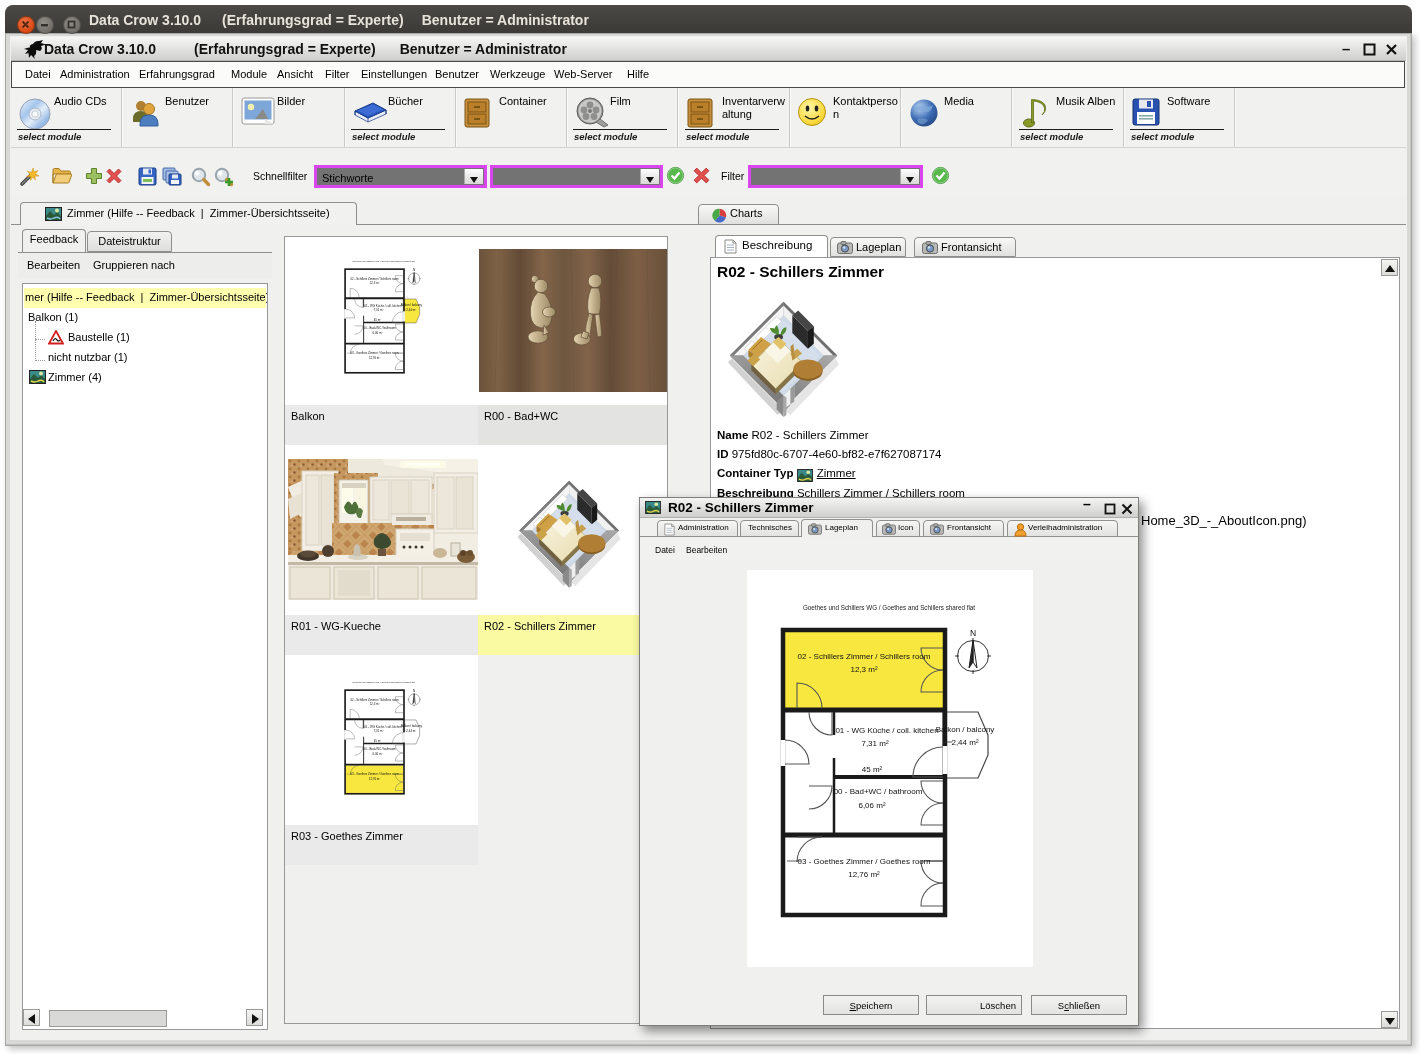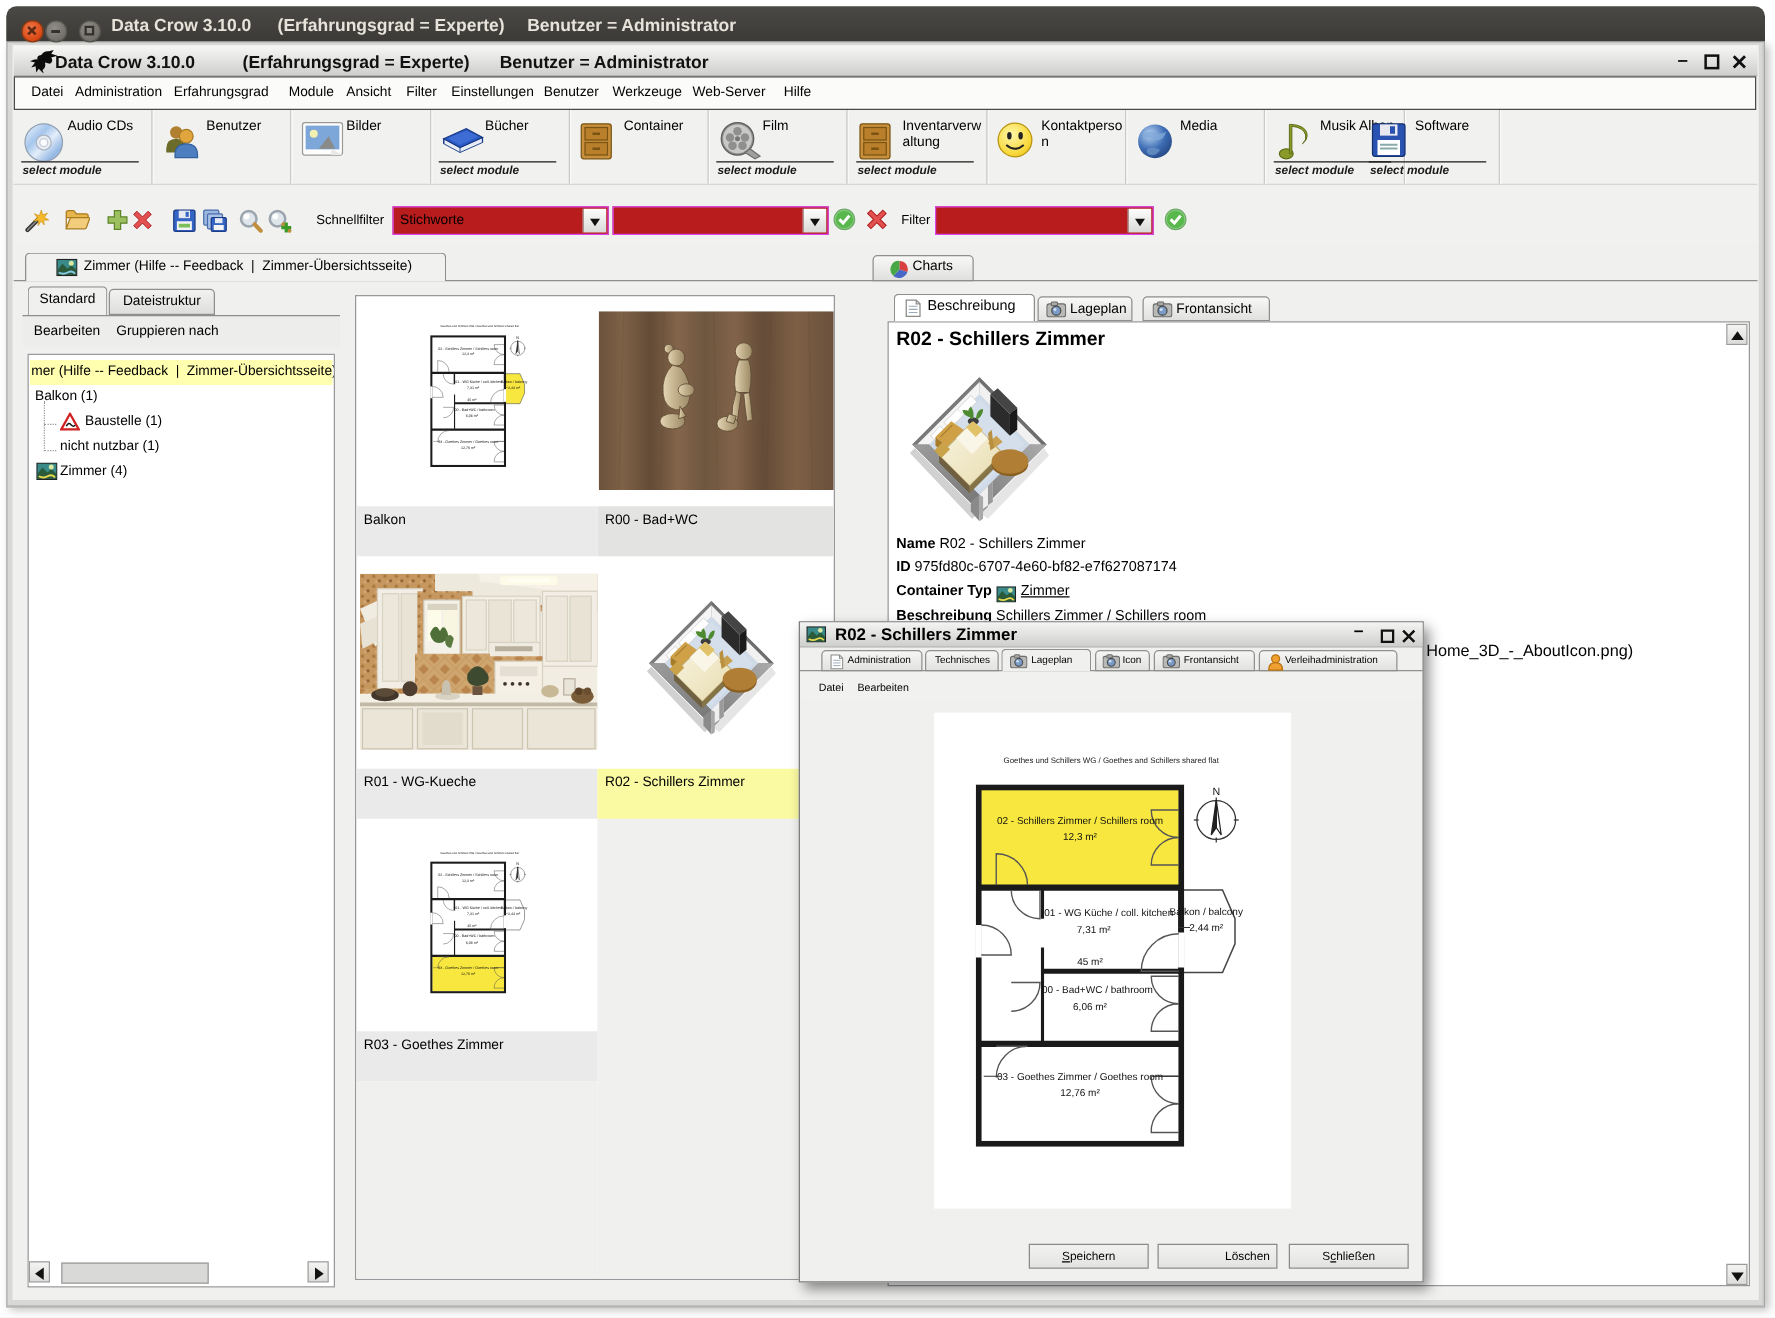--- a/index.html
+++ b/index.html
@@ -18,21 +18,21 @@
 #menubar span{position:absolute;top:6px;}
 #modbar{left:11px;top:88px;width:1395px;height:60px;background:#f1f1f0;border-bottom:1px solid #d5d5d3;}
 .mcell{position:absolute;top:0;height:59px;border-right:1px solid #c9c9c7;box-shadow:1px 0 0 #fbfbfa;}
 .mlabel{position:absolute;left:43px;top:7px;font-size:11px;color:#000;line-height:13px;word-break:break-all;}
 .smline{position:absolute;left:6px;right:10px;top:41px;border-top:1.5px solid #1a1a1a;}
 .smtext{position:absolute;left:7px;top:43px;font-size:9.5px;font-style:italic;font-weight:bold;color:#1a1a1a;}
 .micon{position:absolute;left:7px;top:9px;}
 #toolbar2{left:11px;top:149px;width:1395px;height:47px;background:#f1f1f0;}
 .tico{position:absolute;top:18px;}
 #toolbar2 .lbl{position:absolute;top:21px;font-size:10.5px;color:#000;}
-.combo{position:absolute;top:16px;height:23px;background:#b91c1c;border:1px solid #d946ef;}
+.combo{position:absolute;top:16px;height:23px;background:#737373;border:3px solid #d946ef;}
 .combo .tx{position:absolute;left:5px;top:4px;font-size:11px;}
 .combo .ar{position:absolute;right:1px;top:1px;bottom:1px;width:19px;background:linear-gradient(#fdfdfd,#d9d9d7);border-left:1px solid #a9a9a7;}
 .combo .ar:after{content:"";position:absolute;left:5px;top:8px;border:4.5px solid transparent;border-top:6px solid #111;}
 #tabstrip{left:11px;top:196px;width:1395px;height:29px;background:#f0f0ef;}
 #tabstrip .bline{position:absolute;left:0;right:0;top:28px;border-top:1px solid #8e8e8c;}
 .tab{position:absolute;border:1px solid #8e8e8c;border-radius:4px 4px 0 0;font-size:11px;color:#000;white-space:nowrap;}
 .tab.on{background:#f1f1f0;border-bottom:none;z-index:3;}
 .tab.off{background:linear-gradient(#f8f8f7,#e0e0de);}
 .titext{position:absolute;top:4px;}
 .panel-border{border:1px solid #98989a;background:#fff;}
@@ -214,21 +214,21 @@
     </div>
     <div class="mcell" style="left:1002px;width:111px;">
       <span class="micon"><svg width="28" height="32" viewBox="0 0 28 32">
           <ellipse cx="9" cy="26" rx="5.5" ry="4" fill="#8a9a28" stroke="#5f6f18"></ellipse>
           <path d="M13.5 26 L13.5 4 Q23 5 24.5 11 Q25.5 15 22 18 Q26.5 14.5 25.5 9.5 Q24 3.5 13.5 2.5 L11.5 2.5 L11.5 26 Z" fill="#8a9a28" stroke="#5f6f18" stroke-width="0.8"></path>
         </svg></span>
       <span class="mlabel" style="width:64px;">Musik Alben</span>
       <span class="smline"></span>
       <span class="smtext">select module</span>
     </div>
-    <div class="mcell" style="left:1078px;width:111px;">
+    <div class="mcell" style="left:1113px;width:111px;">
       <span class="micon"><svg width="30" height="30" viewBox="0 0 30 30">
           <rect x="2" y="2" width="26" height="26" rx="2" fill="#2a52b0" stroke="#15306e"></rect>
           <rect x="8" y="2.5" width="14" height="9" fill="#e8e8f0"></rect>
           <rect x="16" y="4" width="4" height="6" fill="#2a52b0"></rect>
           <rect x="6" y="15" width="18" height="12" fill="#fff"></rect>
           <rect x="8" y="18" width="14" height="1.6" fill="#8aa"></rect>
           <rect x="8" y="21" width="14" height="1.6" fill="#8aa"></rect>
         </svg></span>
       <span class="mlabel" style="width:64px;">Software</span>
       <span class="smline"></span>
@@ -318,21 +318,21 @@
  <div class="tab on" style="left:9px;top:6px;width:337px;height:23px;">
    <svg class="abs" style="left:24px;top:4px" width="17" height="14" viewBox="0 0 17 14">
         <rect x="0.5" y="0.5" width="16" height="13" fill="#3a8a8a" stroke="#222"></rect>
         <path d="M1 9 L5 4 L9 8 L12 5 L16 9 L16 13 L1 13 Z" fill="#2a5a3a"></path>
         <circle cx="12" cy="3.5" r="2" fill="#d8e8a0"></circle>
         <path d="M2 11 q4 2 7 0 q4 -2 6 1" stroke="#88c8e8" stroke-width="1.5" fill="none"></path>
       </svg>
    <span class="titext" style="left:46px;">Zimmer (Hilfe -- Feedback&nbsp; |&nbsp; Zimmer-Übersichtsseite)</span>
  </div>
 </div>
-<div class="abs sstab on" style="left:22px;top:229px;width:64px;height:23px;padding-top:3px;">Standard</div>
+<div class="abs sstab on" style="left:22px;top:229px;width:64px;height:23px;padding-top:3px;">Feedback</div>
 <div class="abs sstab off" style="left:87px;top:231px;width:85px;height:21px;padding-top:3px;">Dateistruktur</div>
 <div class="abs" style="left:18px;top:252px;width:254px;height:26px;background:#ededec;border-top:1px solid #8e8e8c;"></div>
 <div class="abs" style="left:27px;top:259px;font-size:11px;">Bearbeiten</div>
 <div class="abs" style="left:93px;top:259px;font-size:11px;">Gruppieren nach</div>
 <div class="abs panel-border" style="left:22px;top:283px;width:246px;height:747px;overflow:hidden;">
  <div class="abs" style="left:1px;top:4px;width:242px;height:20px;background:#ffffaf;"></div>
  <div class="treerow" style="left:2px;top:7px;white-space:nowrap;">mer (Hilfe -- Feedback&nbsp; |&nbsp; Zimmer-Übersichtsseite)</div>
  <div class="treerow" style="left:5px;top:27px;">Balkon (1)</div>
  <svg class="abs" style="left:25px;top:46px" width="16" height="15" viewBox="0 0 16 15">
       <path d="M8 1 L15 13.5 L1 13.5 Z" fill="#fff" stroke="#d02020" stroke-width="1.8"></path>

